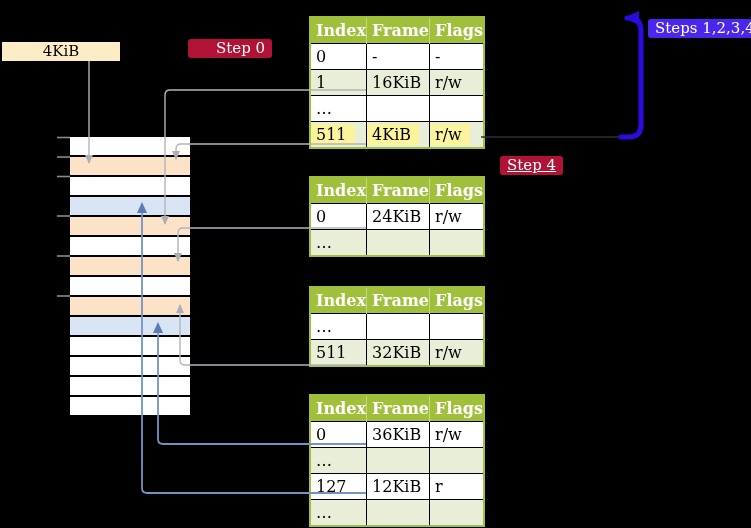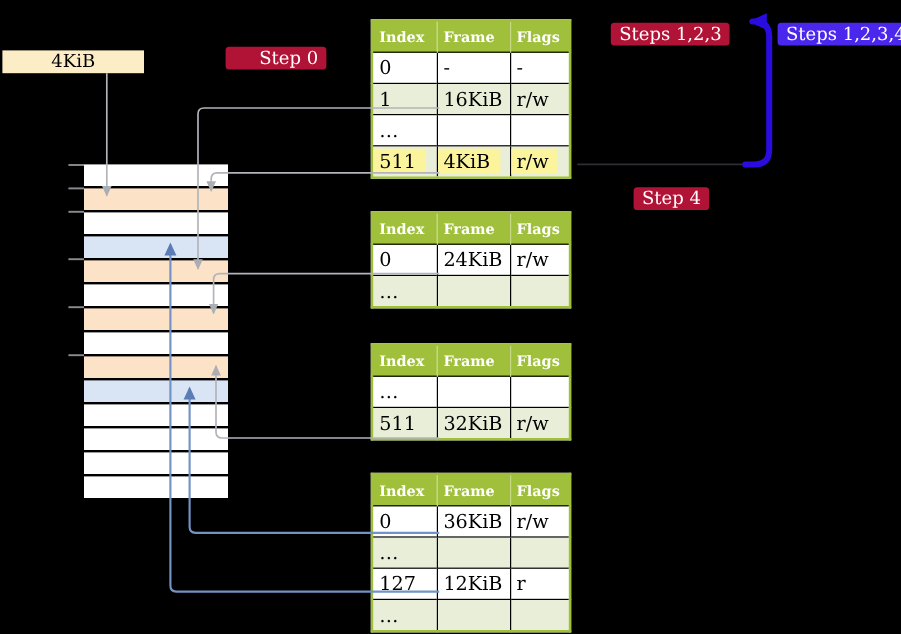--- a/index.html
+++ b/index.html
@@ -16,37 +16,37 @@
   
   .badge {
     position:absolute; color:#fff; font-size:15px; line-height:17px;
     padding:1px 7px; border-radius:3px; white-space:nowrap;
   }
   .badge.red  { background:var(--badge-red); }
   .badge.blue { background:var(--badge-blue); }
   .badge-step0     { left:188px; top:39px;padding-left:28px; }
   .badge-steps123  { left:509px; top:19px; }
   .badge-steps1234 { left:648px; top:19px; }
-  .badge-step4     { left:528px; top:156px; }
+  .badge-step4     { left:500px; top:156px;text-decoration:underline; }
   
   .memcol {
     position:absolute; left:70px; top:137px; width:120px; height:278px;
     display:flex; flex-direction:column;
   }
   .mem-row { flex:1 1 0; }
   .mem-row + .mem-row { border-top:2px solid #000; }
   
   table.ptable {
     position:absolute; left:309px; border-collapse:collapse; table-layout:fixed;
     border:2px solid var(--table-border-green); background:#fff;
   }
   .pt1 { top:16px; }  .pt2 { top:176px; }  .pt3 { top:286px; }  .pt4 { top:394px; }
   table.ptable th {
     background:var(--table-header-green); color:#fff; font-weight:bold;
-    text-align:left; font-size:12px; height:25px; padding:0 0 0 5px;
+    text-align:left; font-size:16px; height:25px; padding:0 0 0 5px;
     border-left:1px solid #c6d784;
   }
   table.ptable th:first-child { border-left:none; }
   table.ptable td {
     font-size:16px; color:#000; height:25px; padding:0 0 0 5px;
     border-top:1px solid #000; border-left:1px solid #000;
     background:#fff; white-space:nowrap; overflow:hidden;
   }
   table.ptable td:first-child { border-left:none; }
   table.ptable tr.shaded td { background:var(--table-row-alt-green); }
@@ -57,21 +57,20 @@
   svg.overlay { position:absolute; left:0; top:0; pointer-events:none; }
 </style>
 </head>
 <body>
 
 <div class="stage">
 
   <div class="frame-label">4KiB</div>
 
   <div class="badge red badge-step0">Step 0</div>
-  <div class="badge red badge-steps123">Steps 1,2,3</div>
   <div class="badge blue badge-steps1234">Steps 1,2,3,4</div>
   <div class="badge red badge-step4">Step 4</div>
 
   <div class="memcol">
       <div class="mem-row" style="background: rgb(255, 255, 255);"></div>
       <div class="mem-row" style="background: rgb(252, 227, 199);"></div>
       <div class="mem-row" style="background: rgb(255, 255, 255);"></div>
       <div class="mem-row" style="background: rgb(217, 228, 245);"></div>
       <div class="mem-row" style="background: rgb(252, 227, 199);"></div>
       <div class="mem-row" style="background: rgb(255, 255, 255);"></div>

